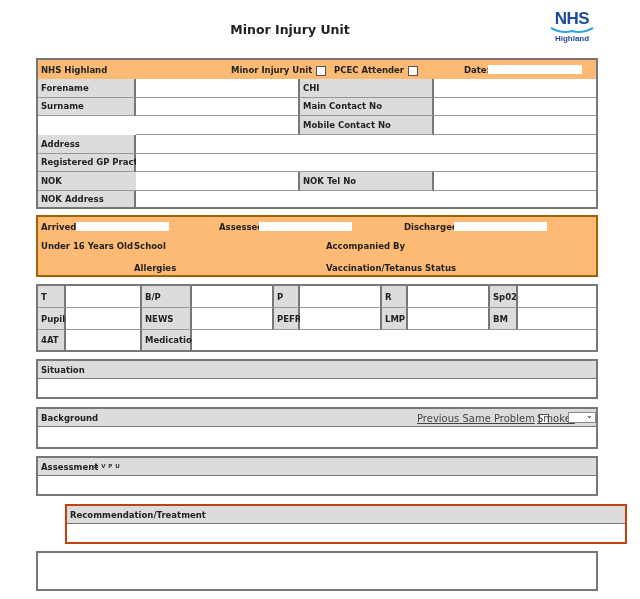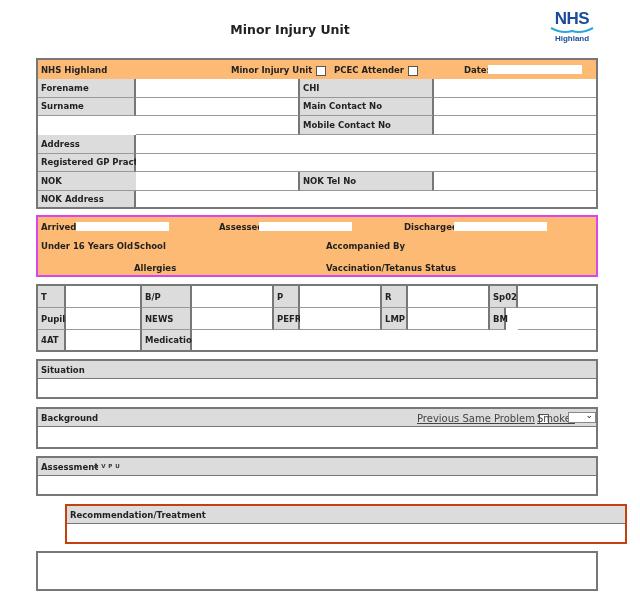--- a/index.html
+++ b/index.html
@@ -89,21 +89,21 @@
       <span class="lbl">NOK Tel No</span>
     </div>
   <div class="cell w" style="left:396px;top:112px;width:162px;height:19px;border-right:none;"></div>
 
   <div class="cell l" style="left:0;top:131px;width:98px;height:16px;border-bottom:none;">
       <span class="lbl">NOK Address</span>
     </div>
   <div class="cell w" style="left:98px;top:131px;width:460px;height:16px;border-right:none;border-bottom:none;"></div>
 </div>
 
-<div class="box grey" style="top:215px;height:62px;border:2px solid #d946ef;">
+<div class="box grey" style="top:215px;height:62px;border:2px solid #a16207;">
   <span class="lbl abs" style="left:3px;top:5px;">Arrived</span>
   <div class="wfield" style="left:38px;top:5px;width:93px;"></div>
   <span class="lbl abs" style="left:181px;top:5px;">Assessed</span>
   <div class="wfield" style="left:221px;top:5px;width:93px;"></div>
   <span class="lbl abs" style="left:366px;top:5px;">Discharged</span>
   <div class="wfield" style="left:416px;top:5px;width:93px;"></div>
 
   <span class="lbl abs" style="left:3px;top:24px;">Under 16 Years Old</span>
   <span class="lbl abs" style="left:96px;top:24px;">School</span>
   <span class="lbl abs" style="left:288px;top:24px;">Accompanied By</span>
@@ -143,21 +143,21 @@
     </div>
   <div class="cell w" style="left:154px;top:22px;width:82px;height:22px;"></div>
   <div class="cell l" style="left:236px;top:22px;width:26px;height:22px;">
       <span class="lbl">PEFR</span>
     </div>
   <div class="cell w" style="left:262px;top:22px;width:82px;height:22px;"></div>
   <div class="cell l" style="left:344px;top:22px;width:26px;height:22px;">
       <span class="lbl">LMP</span>
     </div>
   <div class="cell w" style="left:370px;top:22px;width:82px;height:22px;"></div>
-  <div class="cell l" style="left:452px;top:22px;width:16px;height:22px;">
+  <div class="cell l" style="left:452px;top:22px;width:28px;height:22px;">
       <span class="lbl">BM</span>
     </div>
   <div class="cell w" style="left:480px;top:22px;width:78px;height:22px;border-right:none;"></div>
 
   <div class="cell l" style="left:0;top:44px;width:28px;height:20px;border-bottom:none;">
       <span class="lbl">4AT</span>
     </div>
   <div class="cell w" style="left:28px;top:44px;width:76px;height:20px;border-bottom:none;"></div>
   <div class="cell l" style="left:104px;top:44px;width:50px;height:20px;border-bottom:none;">
       <span class="lbl">Medication</span>

